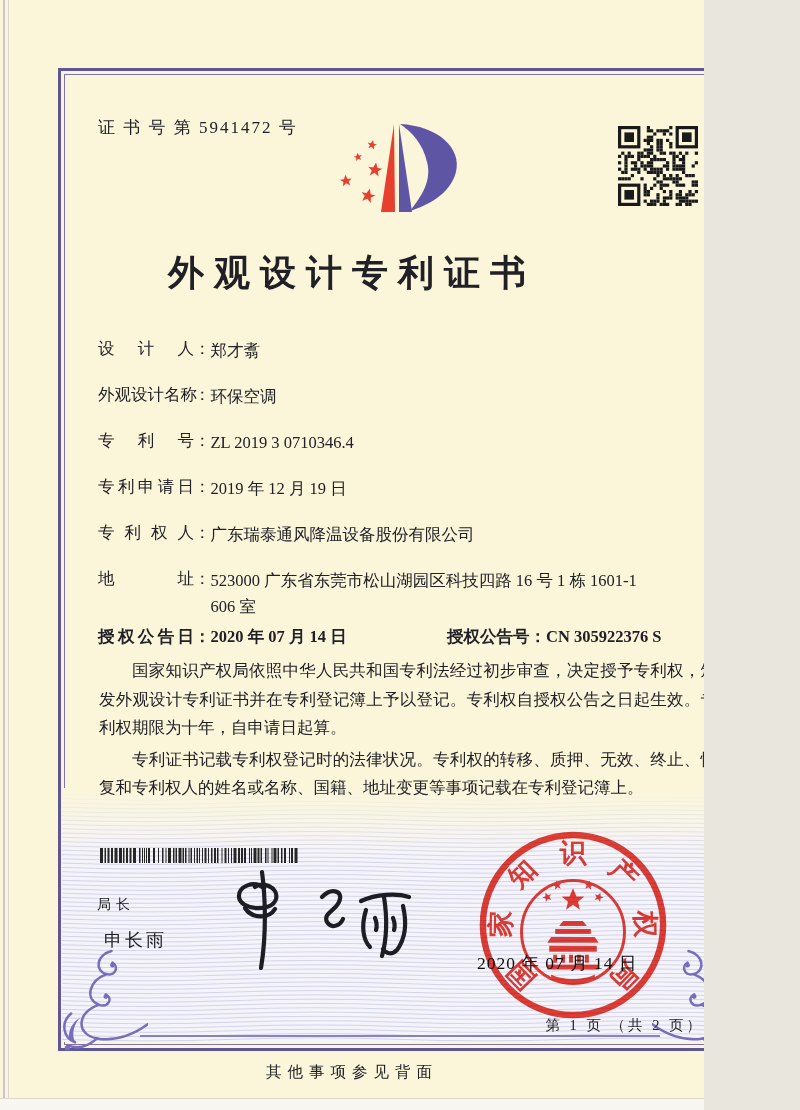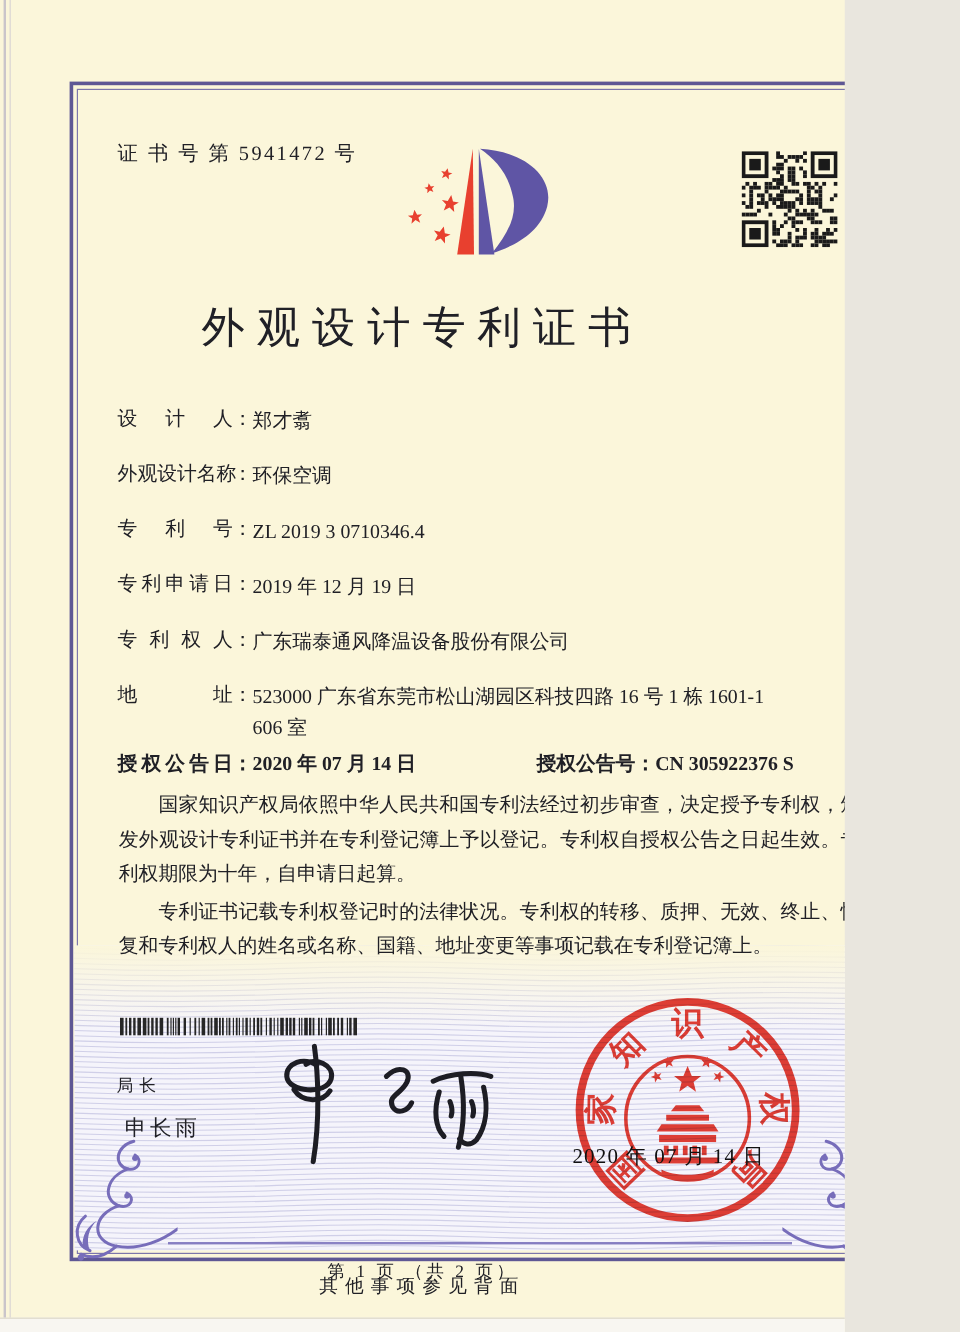--- a/index.html
+++ b/index.html
@@ -11,21 +11,21 @@
   .edge-right{position:absolute;left:777px;top:0;width:23px;height:1110px;background:#f7f5ef;border-left:1px solid #d9d3c3;}
   .edge-bottom{position:absolute;left:0;top:1098px;width:800px;height:12px;background:#f8f6f1;border-top:1px solid #ddd8c9;}
   
   .frame{position:absolute;left:58px;top:68px;width:684px;height:977px;border:3px solid #5e5794;}
   .frame-inner{position:absolute;left:3px;top:3px;right:3px;bottom:3px;border:1px solid #7c76ab;}
   .cert-no{position:absolute;left:98px;top:116px;font-size:17px;letter-spacing:2px;}
   
   .logo{position:absolute;left:322px;top:112px;width:165px;height:118px;}
   
   .qr{position:absolute;left:618px;top:126px;width:80px;height:80px;}
-  .title{position:absolute;left:0;right:0;top:249px;text-align:center;font-size:36px;font-weight:normal;letter-spacing:10px;}
+  .title{position:absolute;left:0;right:0;top:249px;text-align:center;font-size:36px;font-weight:bold;letter-spacing:10px;}
   
   .fields{position:absolute;left:98px;top:338px;width:620px;font-size:16.5px;}
   .field-row{height:46px;white-space:nowrap;}
   .field-row.addr{height:58px;white-space:normal;}
   .f-label{display:inline-block;width:96px;text-align:justify;text-align-last:justify;vertical-align:top;}
   .f-colon{display:inline-block;vertical-align:top;}
   .f-value{display:inline-block;vertical-align:top;max-width:470px;white-space:normal;line-height:26px;}
   .grant-row{position:absolute;left:98px;top:626px;width:620px;font-size:16.5px;white-space:nowrap;font-weight:bold;}
   .grant-col2{position:absolute;left:349px;top:0;}
   
@@ -38,21 +38,21 @@
   .barcode{position:absolute;left:100px;top:848px;width:200px;height:15px;}
   .sig-title{position:absolute;left:97px;top:896px;font-size:14px;letter-spacing:5px;font-family:Liberation Serif, serif;}
   .sig-name{position:absolute;left:104px;top:928px;font-size:18px;letter-spacing:3px;font-family:Liberation Sans, sans-serif;}
   .signature{position:absolute;left:212px;top:866px;width:210px;height:108px;}
   .seal{position:absolute;left:474px;top:826px;width:198px;height:198px;mix-blend-mode:multiply;opacity:.95;}
   .seal-date{position:absolute;left:477px;top:951px;font-size:17.5px;letter-spacing:1px;color:#111;z-index:6;}
   .flourish{position:absolute;width:96px;height:106px;}
   .flourish.left{left:52px;top:948px;}
   .flourish.right{left:652px;top:948px;transform:scaleX(-1);}
   .panel-bottom-line{position:absolute;left:140px;top:1035px;width:520px;height:2px;background:#776dba;opacity:.85;}
-  .page-info{position:absolute;left:0;right:0;top:1016px;text-align:center;font-size:14.5px;letter-spacing:3px;margin-top:34px;}
+  .page-info{position:absolute;left:0;right:0;top:1016px;text-align:right;font-size:14.5px;letter-spacing:3px;}
   .back-note{position:absolute;left:0;right:0;top:1062px;text-align:center;font-size:15.5px;letter-spacing:6px;}
 </style>
 </head>
 <body>
 
 <div class="page">
 
   <div class="spine-line-1"></div>
   <div class="spine-line-2"></div>
   <div class="edge-right"></div>

